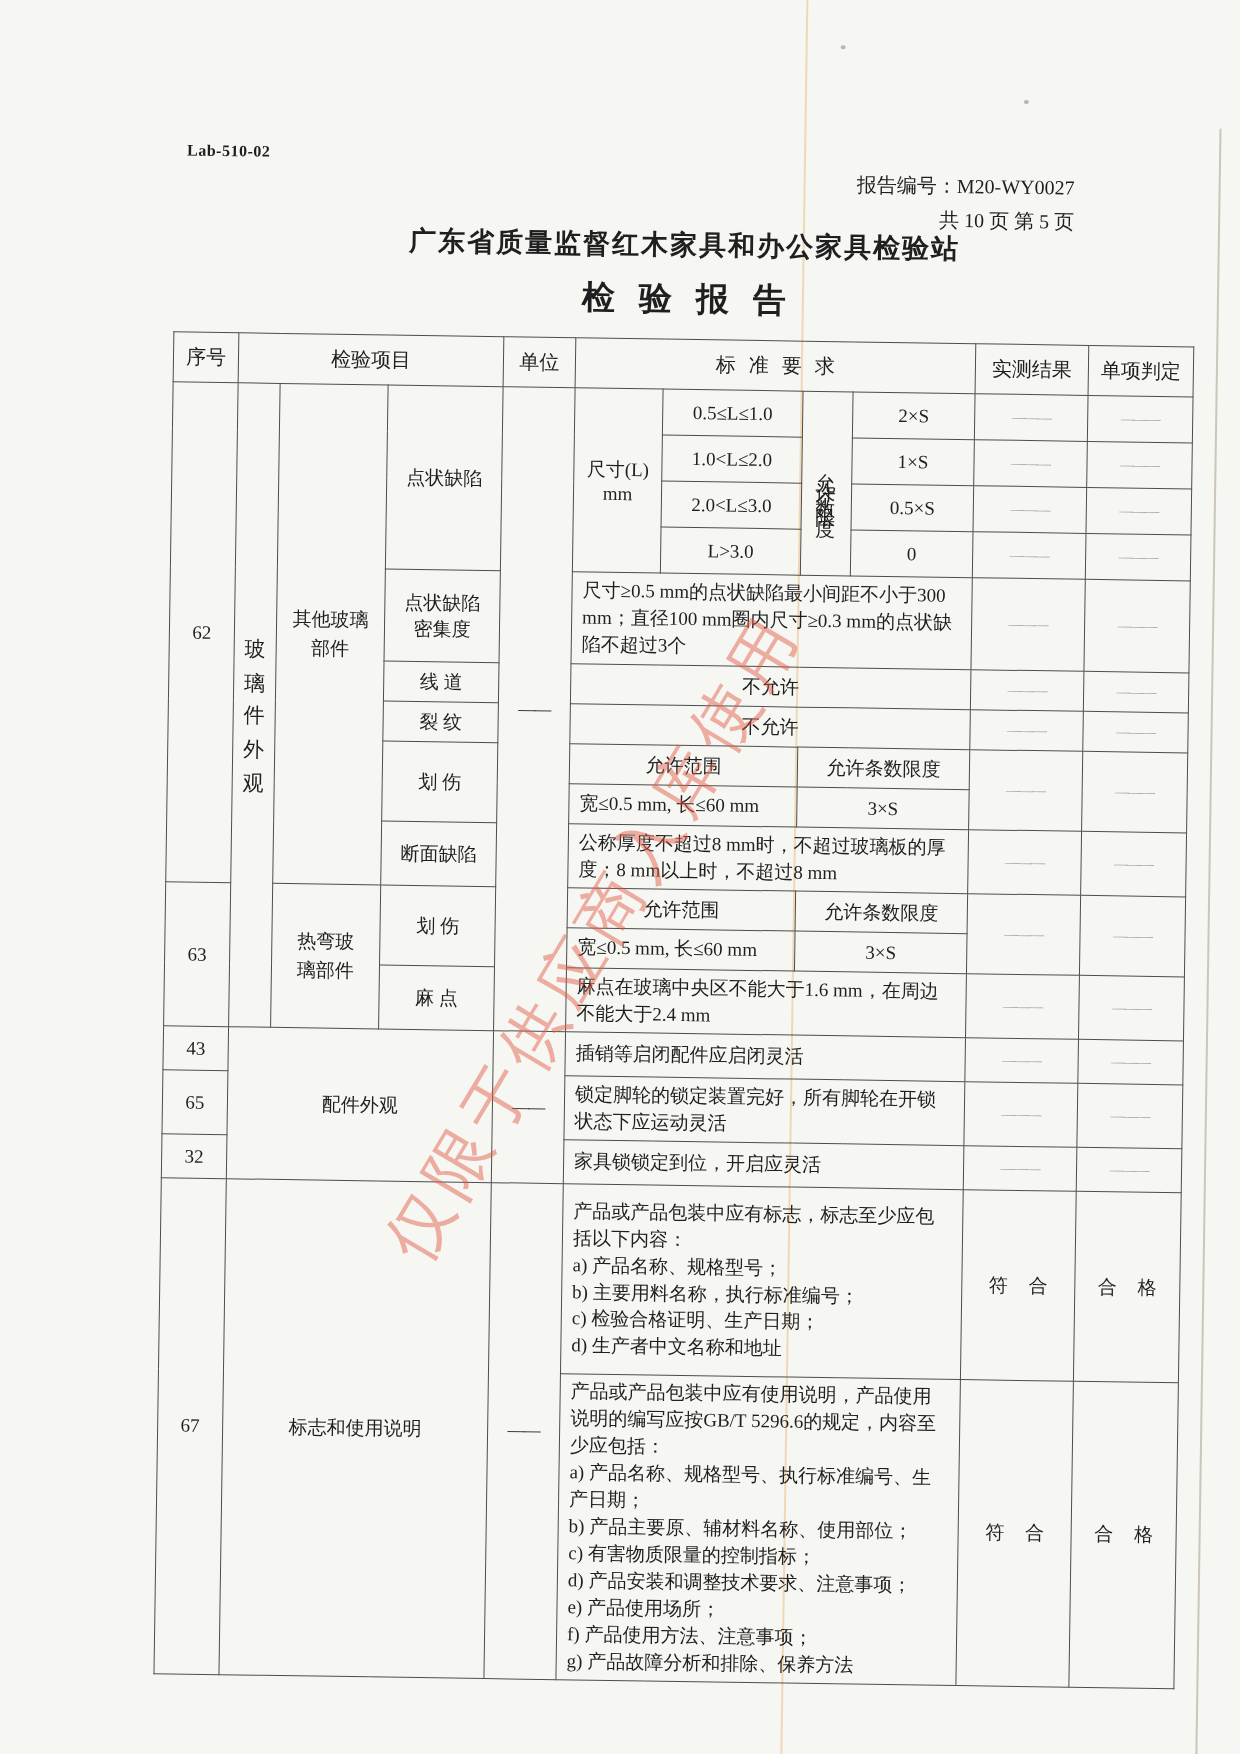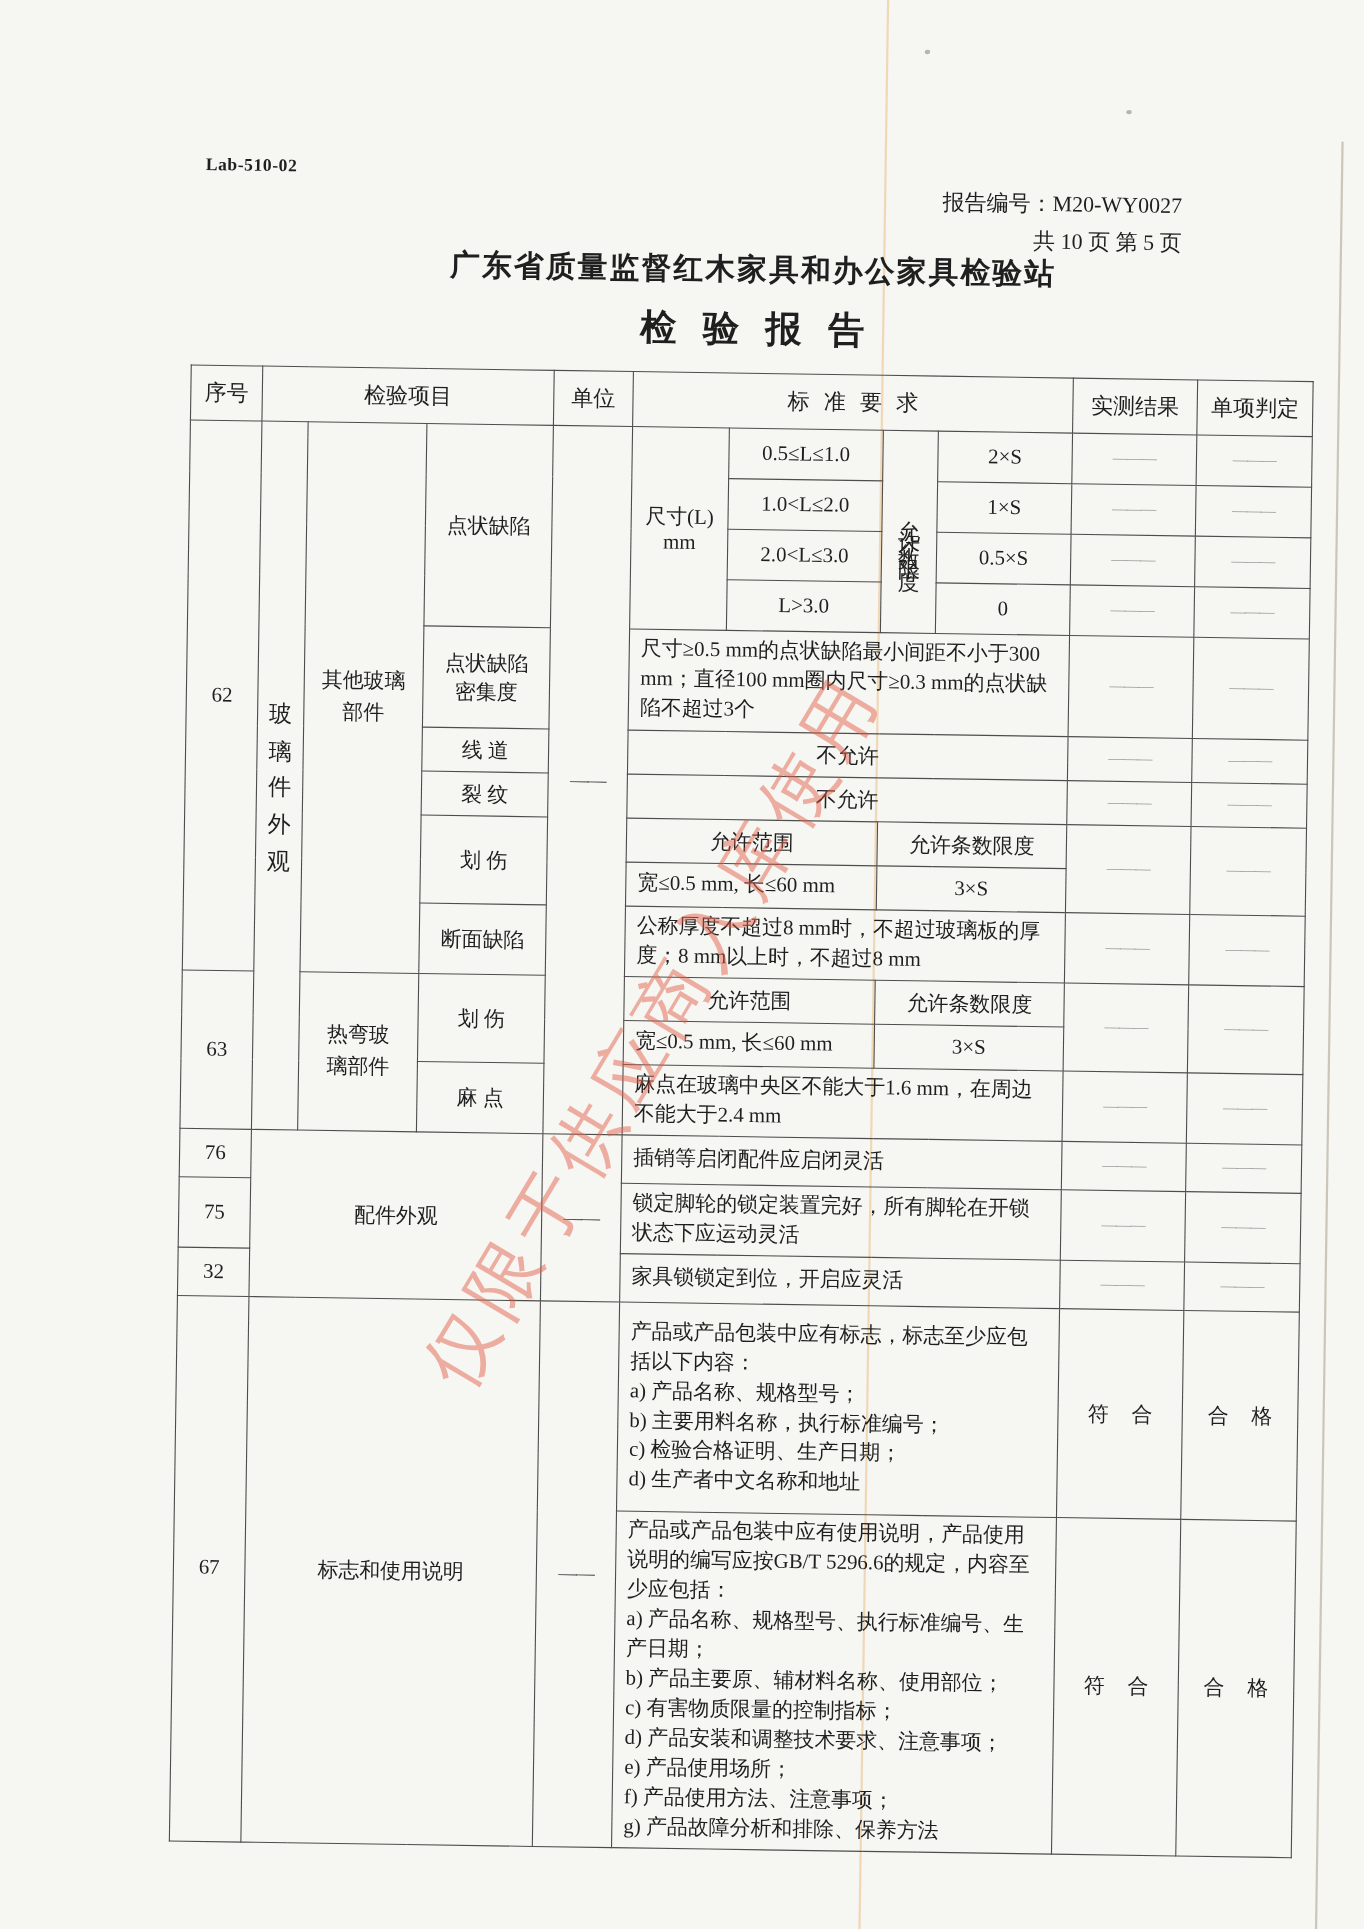--- a/index.html
+++ b/index.html
@@ -192,29 +192,29 @@
     </tr>
 
     <tr class="rh-2line">
       <td>麻 点</td>
       <td colspan="4" class="lefttxt">麻点在玻璃中央区不能大于1.6 mm，在周边不能大于2.4 mm</td>
       <td class="dash">———</td>
       <td class="dash">———</td>
     </tr>
 
     <tr class="rh-cfg">
-      <td>76</td>
+      <td>43</td>
       <td colspan="3" rowspan="3">配件外观</td>
       <td rowspan="3" class="unit-dash">——</td>
       <td colspan="4" class="lefttxt">插销等启闭配件应启闭灵活</td>
       <td class="dash">———</td>
       <td class="dash">———</td>
     </tr>
     <tr class="rh-2line">
-      <td>75</td>
+      <td>65</td>
       <td colspan="4" class="lefttxt">锁定脚轮的锁定装置完好，所有脚轮在开锁状态下应运动灵活</td>
       <td class="dash">———</td>
       <td class="dash">———</td>
     </tr>
     <tr class="rh-cfg">
       <td>32</td>
       <td colspan="4" class="lefttxt">家具锁锁定到位，开启应灵活</td>
       <td class="dash">———</td>
       <td class="dash">———</td>
     </tr>

